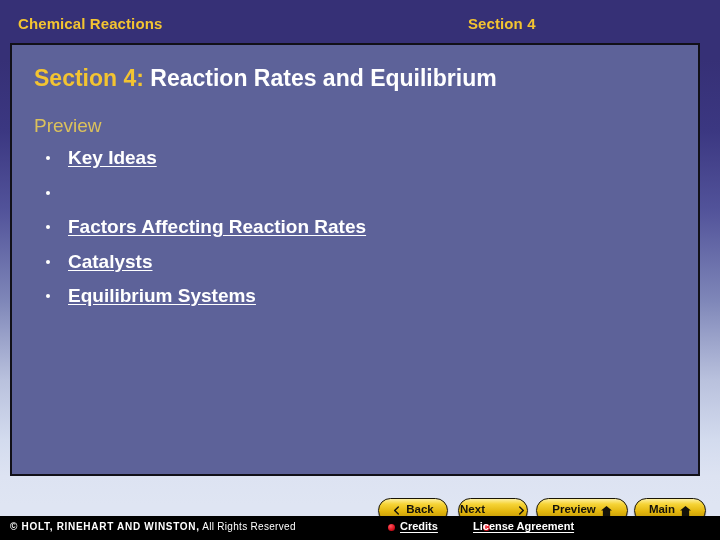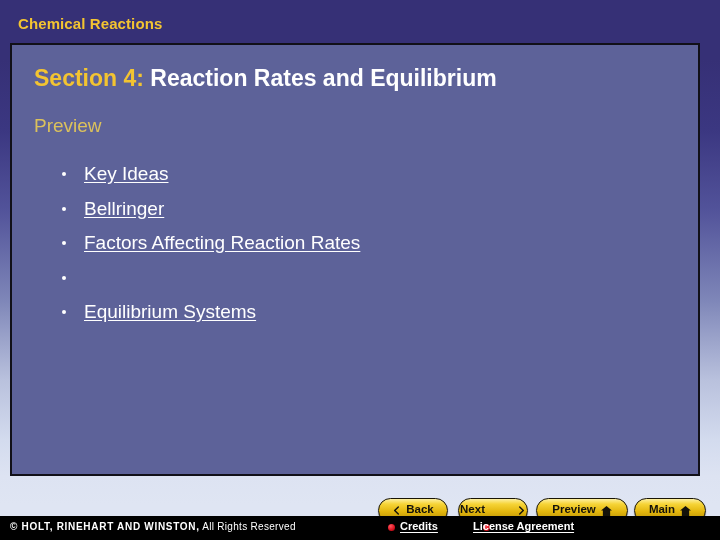--- a/index.html
+++ b/index.html
@@ -73,23 +73,24 @@
     top: 70px;
     font-size: 19px;
     color: #dbc15c;
     white-space: nowrap;
   }
 
   ul.links {
     position: absolute;
     left: 26px;
     top: 102px;
-    margin: 16px;
+    margin: 0;
     padding: 0;
     list-style: none;
+    font-weight: bold;
   }
   ul.links li {
     position: relative;
     height: 34.5px;
     padding-left: 30px;
     font-size: 19px;
     color: #ffffff;
     white-space: nowrap;
   }
   ul.links li .dot {
@@ -196,42 +197,43 @@
   #link-credits   { left: 400px; }
   #bullet-license { left: 483px; }
   #link-license   { left: 473px; }
 </style>
 </head>
 <body>
 
 <div id="slide">
 
   <div class="hdr hdr-left">Chemical Reactions</div>
+  <div class="hdr hdr-right">Section 4</div>
 
   <div id="panel">
 
     <div class="title"><span class="sec">Section 4:</span><span> Reaction Rates and Equilibrium</span></div>
 
     <div class="preview-label">Preview</div>
 
     <ul class="links">
       <li>
         <span class="dot"></span>
         <span class="lnk">Key Ideas</span>
       </li>
       <li>
         <span class="dot"></span>
-        <span class="lnk">Bellringer</span>
       </li>
       <li>
         <span class="dot"></span>
         <span class="lnk">Factors Affecting Reaction Rates</span>
       </li>
       <li>
         <span class="dot"></span>
+        <span class="lnk">Catalysts</span>
       </li>
       <li>
         <span class="dot"></span>
         <span class="lnk">Equilibrium Systems</span>
       </li>
     </ul>
   </div>
 
   <div id="navbar">
 

